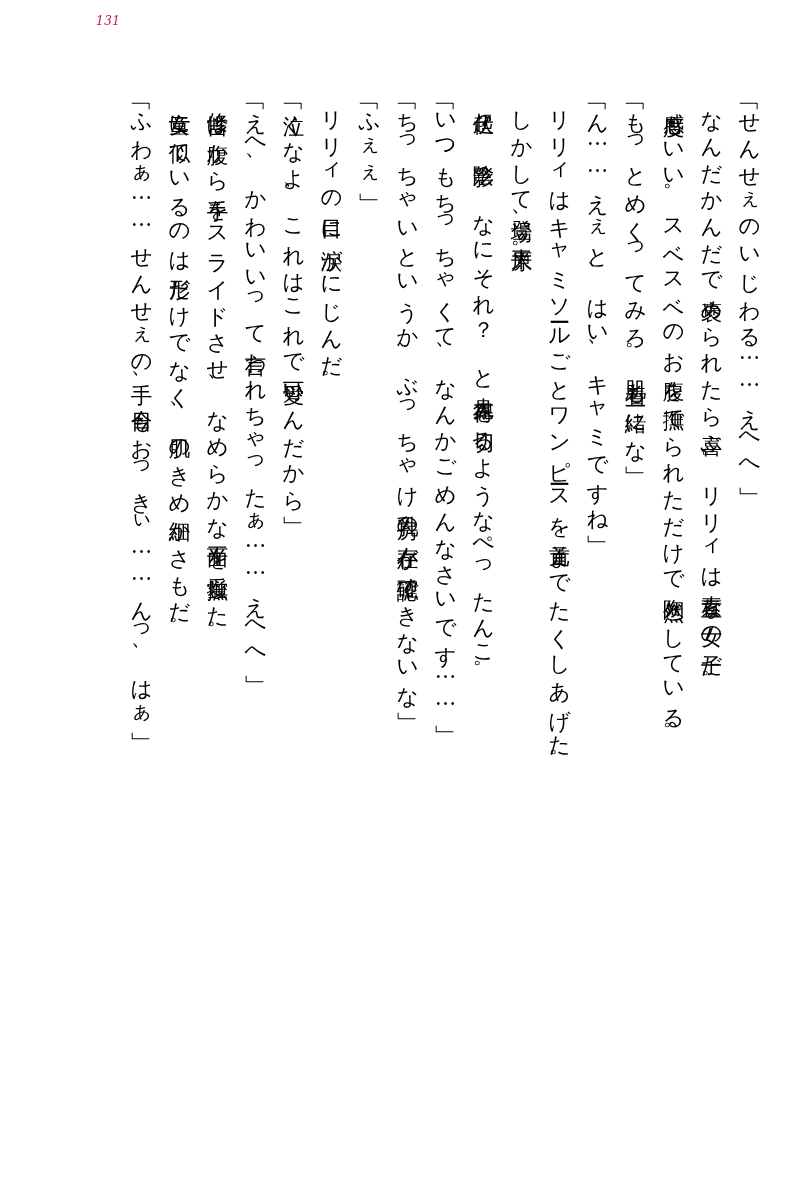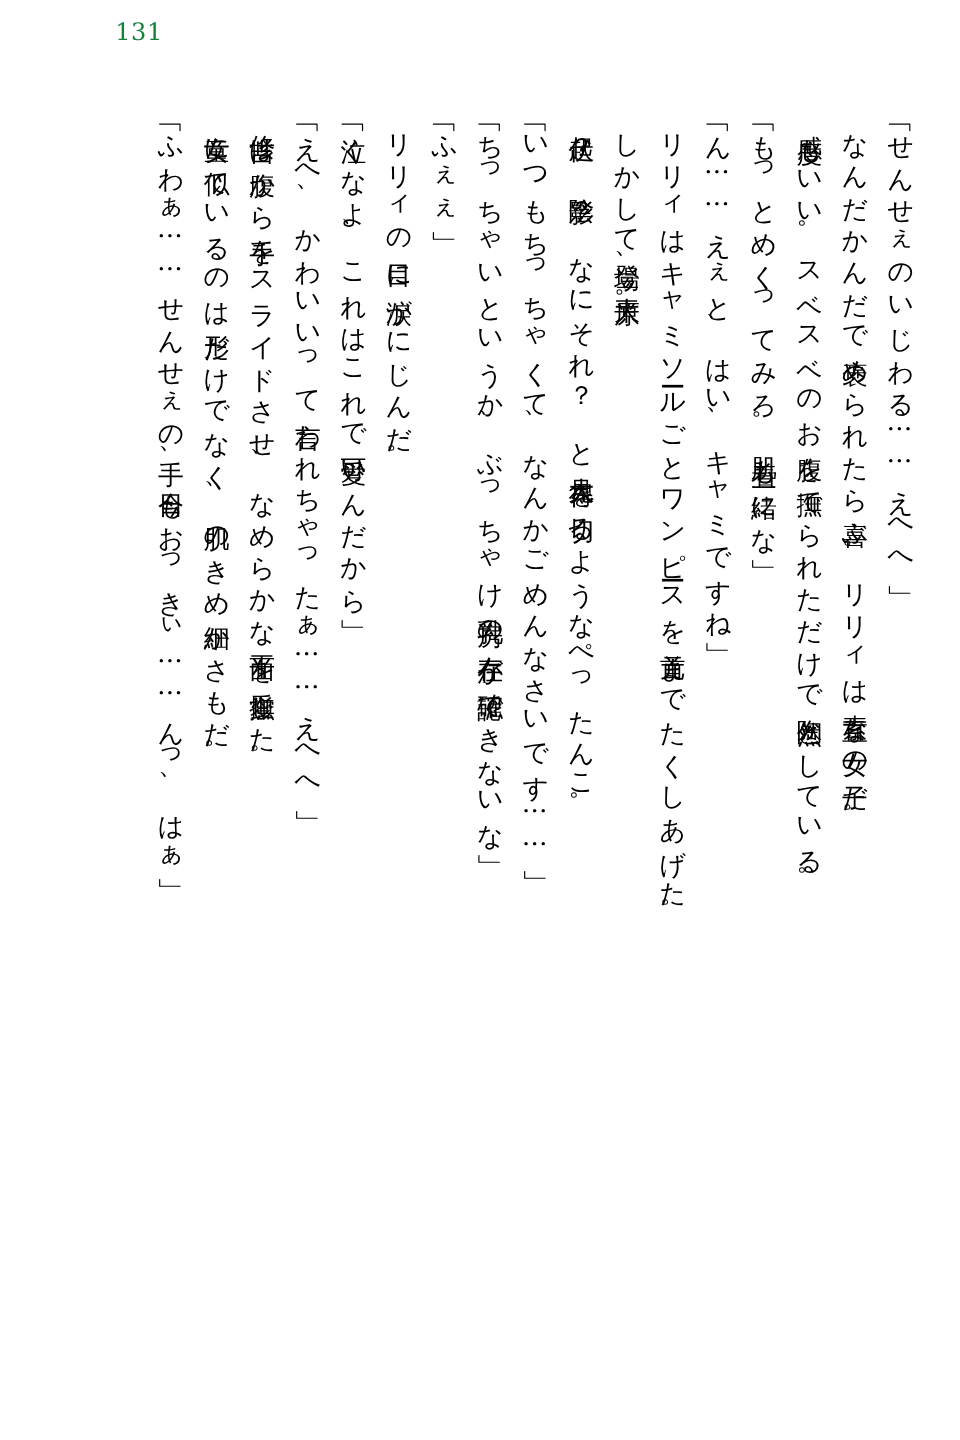--- a/index.html
+++ b/index.html
@@ -18,23 +18,24 @@
     position: relative;
     width: 800px;
     height: 1200px;
     background: #ffffff;
   }
   .page-number {
     position: absolute;
     top: 14px;
     left: 96px;
     font-family: "DejaVu Serif", "Liberation Serif", serif;
-    font-size: 20px;
+    font-style: italic;
+    font-size: 12px;
     letter-spacing: 0.5px;
-    color: #15803d;
+    color: #be185d;
   }
   .text-block {
     position: absolute;
     top: 96px;
     left: 56px;
     width: 704px;
     height: 790px;
     display: flex;
     flex-direction: row-reverse;
     justify-content: flex-start;

